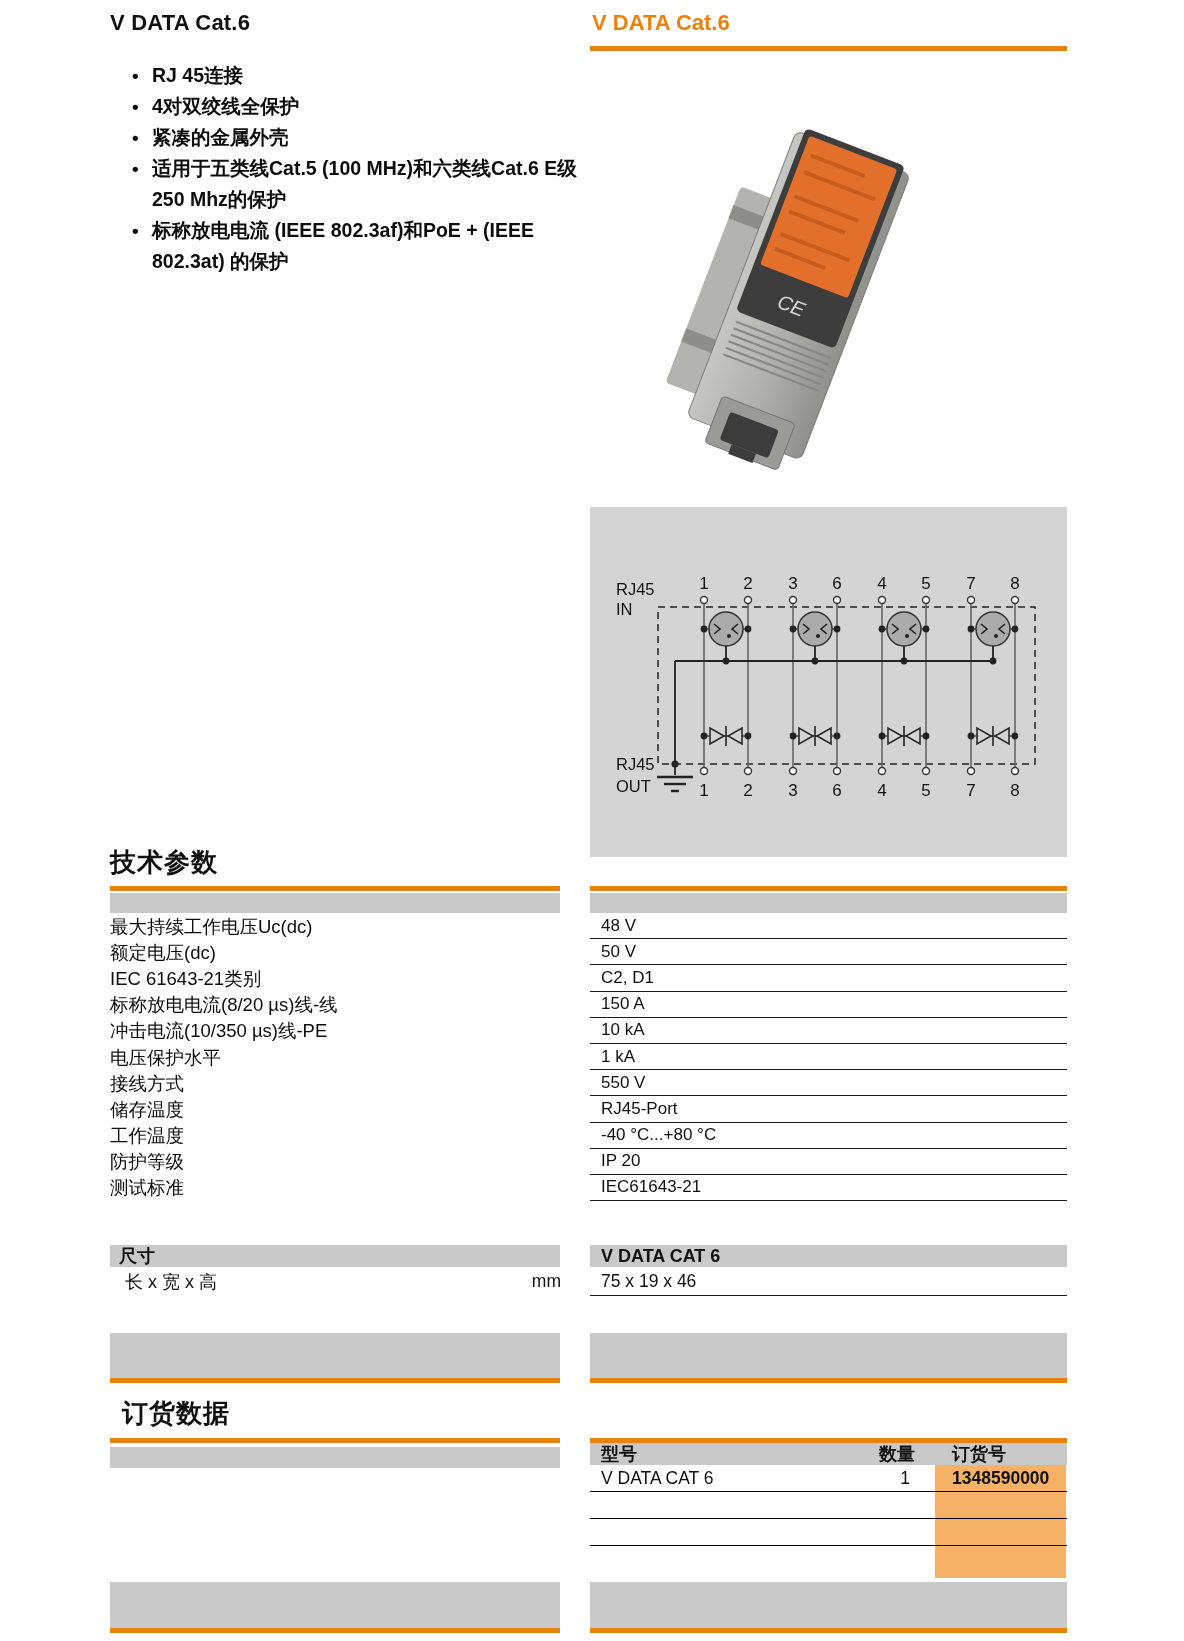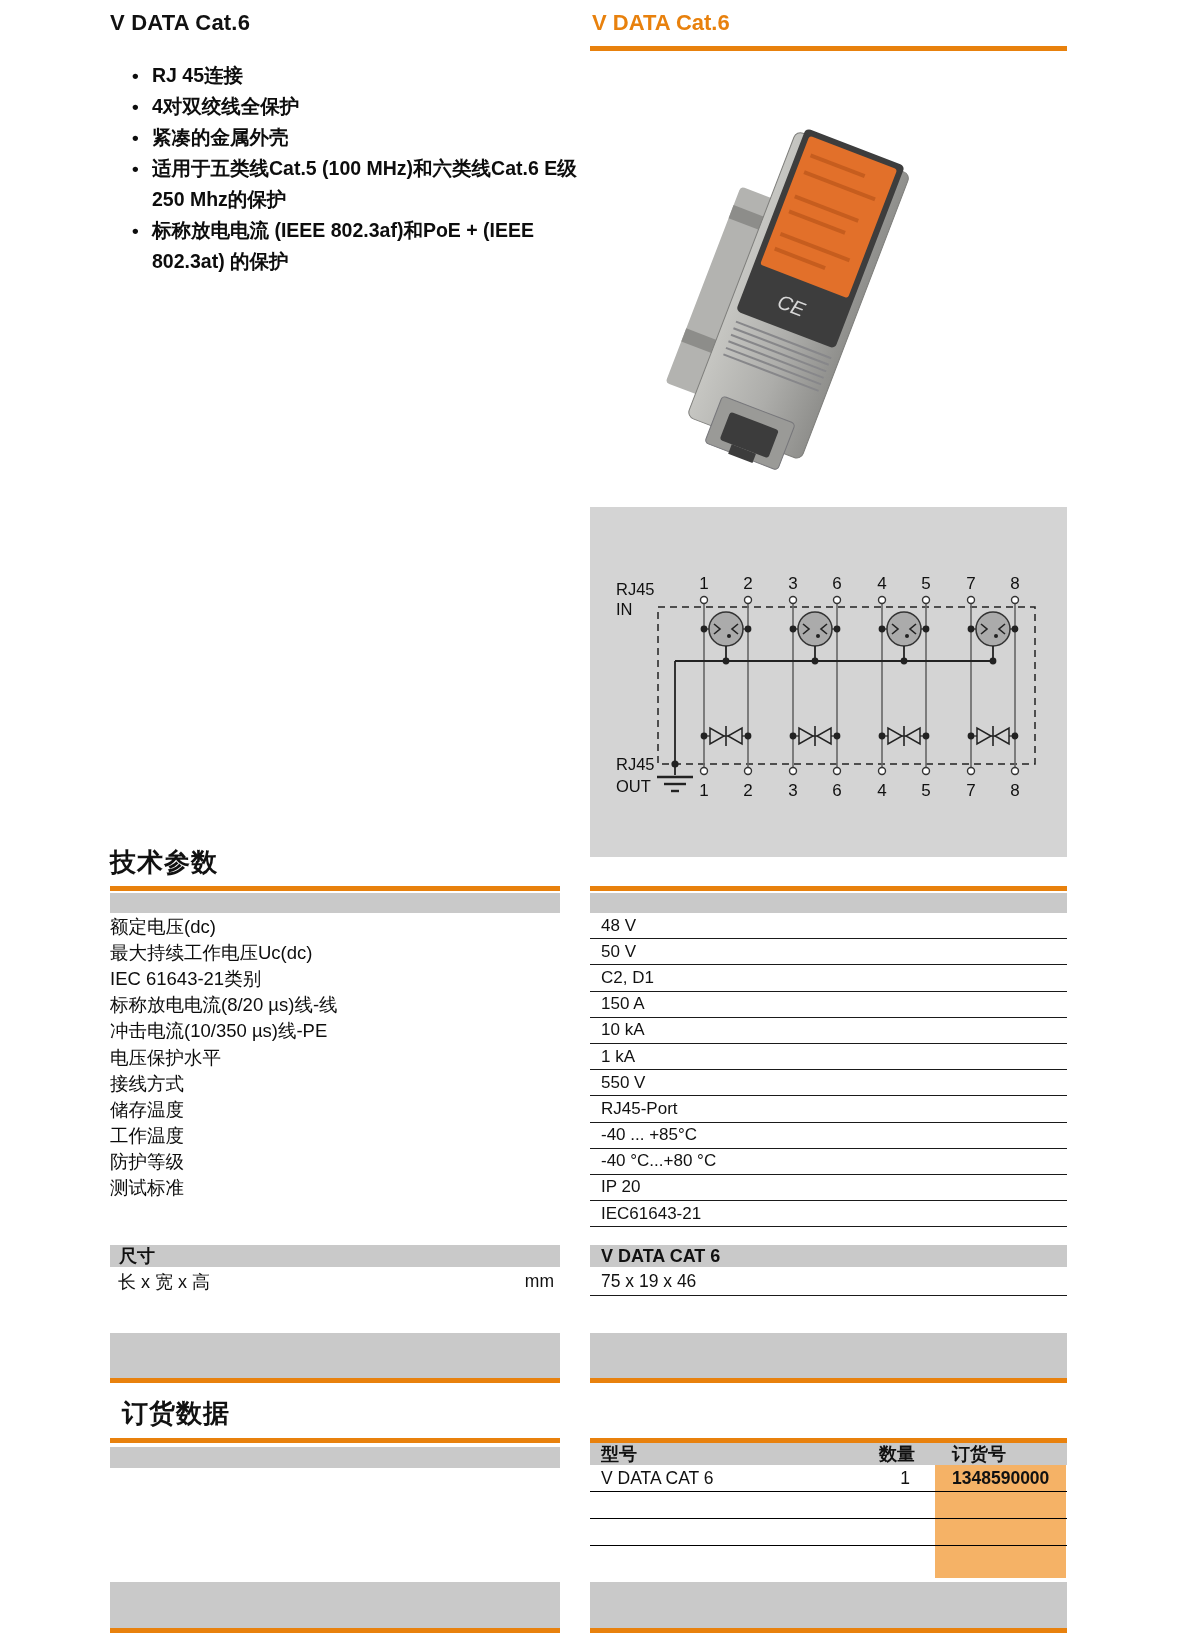--- a/index.html
+++ b/index.html
@@ -273,49 +273,48 @@
     </svg>
   </div>
 
   <div class="abs sec-heading" style="left:110px;top:845px;">技术参数</div>
   <div class="abs rule" style="left:110px;top:886px;width:450px;"></div>
   <div class="abs band" style="left:110px;top:893px;width:450px;height:20px;"></div>
   <div class="abs rule" style="left:590px;top:886px;width:477px;"></div>
   <div class="abs band" style="left:590px;top:893px;width:477px;height:20px;"></div>
 
   <div class="abs tech-labels" id="tech-labels">
+      <div class="trow">最大持续工作电压Uc(dc)</div>
       <div class="trow">额定电压(dc)</div>
-      <div class="trow">最大持续工作电压Uc(dc)</div>
       <div class="trow">IEC 61643-21类别</div>
       <div class="trow">标称放电电流(8/20 µs)线-线</div>
       <div class="trow">冲击电流(10/350 µs)线-PE</div>
       <div class="trow">电压保护水平</div>
       <div class="trow">接线方式</div>
       <div class="trow">储存温度</div>
       <div class="trow">工作温度</div>
       <div class="trow">防护等级</div>
       <div class="trow">测试标准</div>
     </div>
   <div class="abs tech-values" id="tech-values">
       <div class="vrow">48 V</div>
       <div class="vrow">50 V</div>
       <div class="vrow">C2, D1</div>
       <div class="vrow">150 A</div>
       <div class="vrow">10 kA</div>
       <div class="vrow">1 kA</div>
       <div class="vrow">550 V</div>
       <div class="vrow">RJ45-Port</div>
-      <div class="vrow">-40 ... +85°C</div>
       <div class="vrow">-40 °C...+80 °C</div>
       <div class="vrow">IP 20</div>
       <div class="vrow">IEC61643-21</div>
     </div>
 
   <div class="abs band dim-band" style="left:110px;top:1245px;width:450px;">尺寸</div>
-  <div class="abs dim-row" style="left:118px;top:1267px;width:450px;">
+  <div class="abs dim-row" style="left:125px;top:1267px;width:450px;">
     <span>长 x 宽 x 高</span>
     <span style="margin-left:auto;padding-right:14px;font-size:17.5px;">mm</span>
   </div>
   <div class="abs band dim-band" style="left:590px;top:1245px;width:477px;padding-left:11px;">V DATA CAT 6</div>
   <div class="abs dim-row dim-row-right" style="left:590px;top:1267px;width:477px;">75 x 19 x 46</div>
 
   <div class="abs band" style="left:110px;top:1333px;width:450px;height:45px;"></div>
   <div class="abs rule" style="left:110px;top:1378px;width:450px;"></div>
   <div class="abs band" style="left:590px;top:1333px;width:477px;height:45px;"></div>
   <div class="abs rule" style="left:590px;top:1378px;width:477px;"></div>

